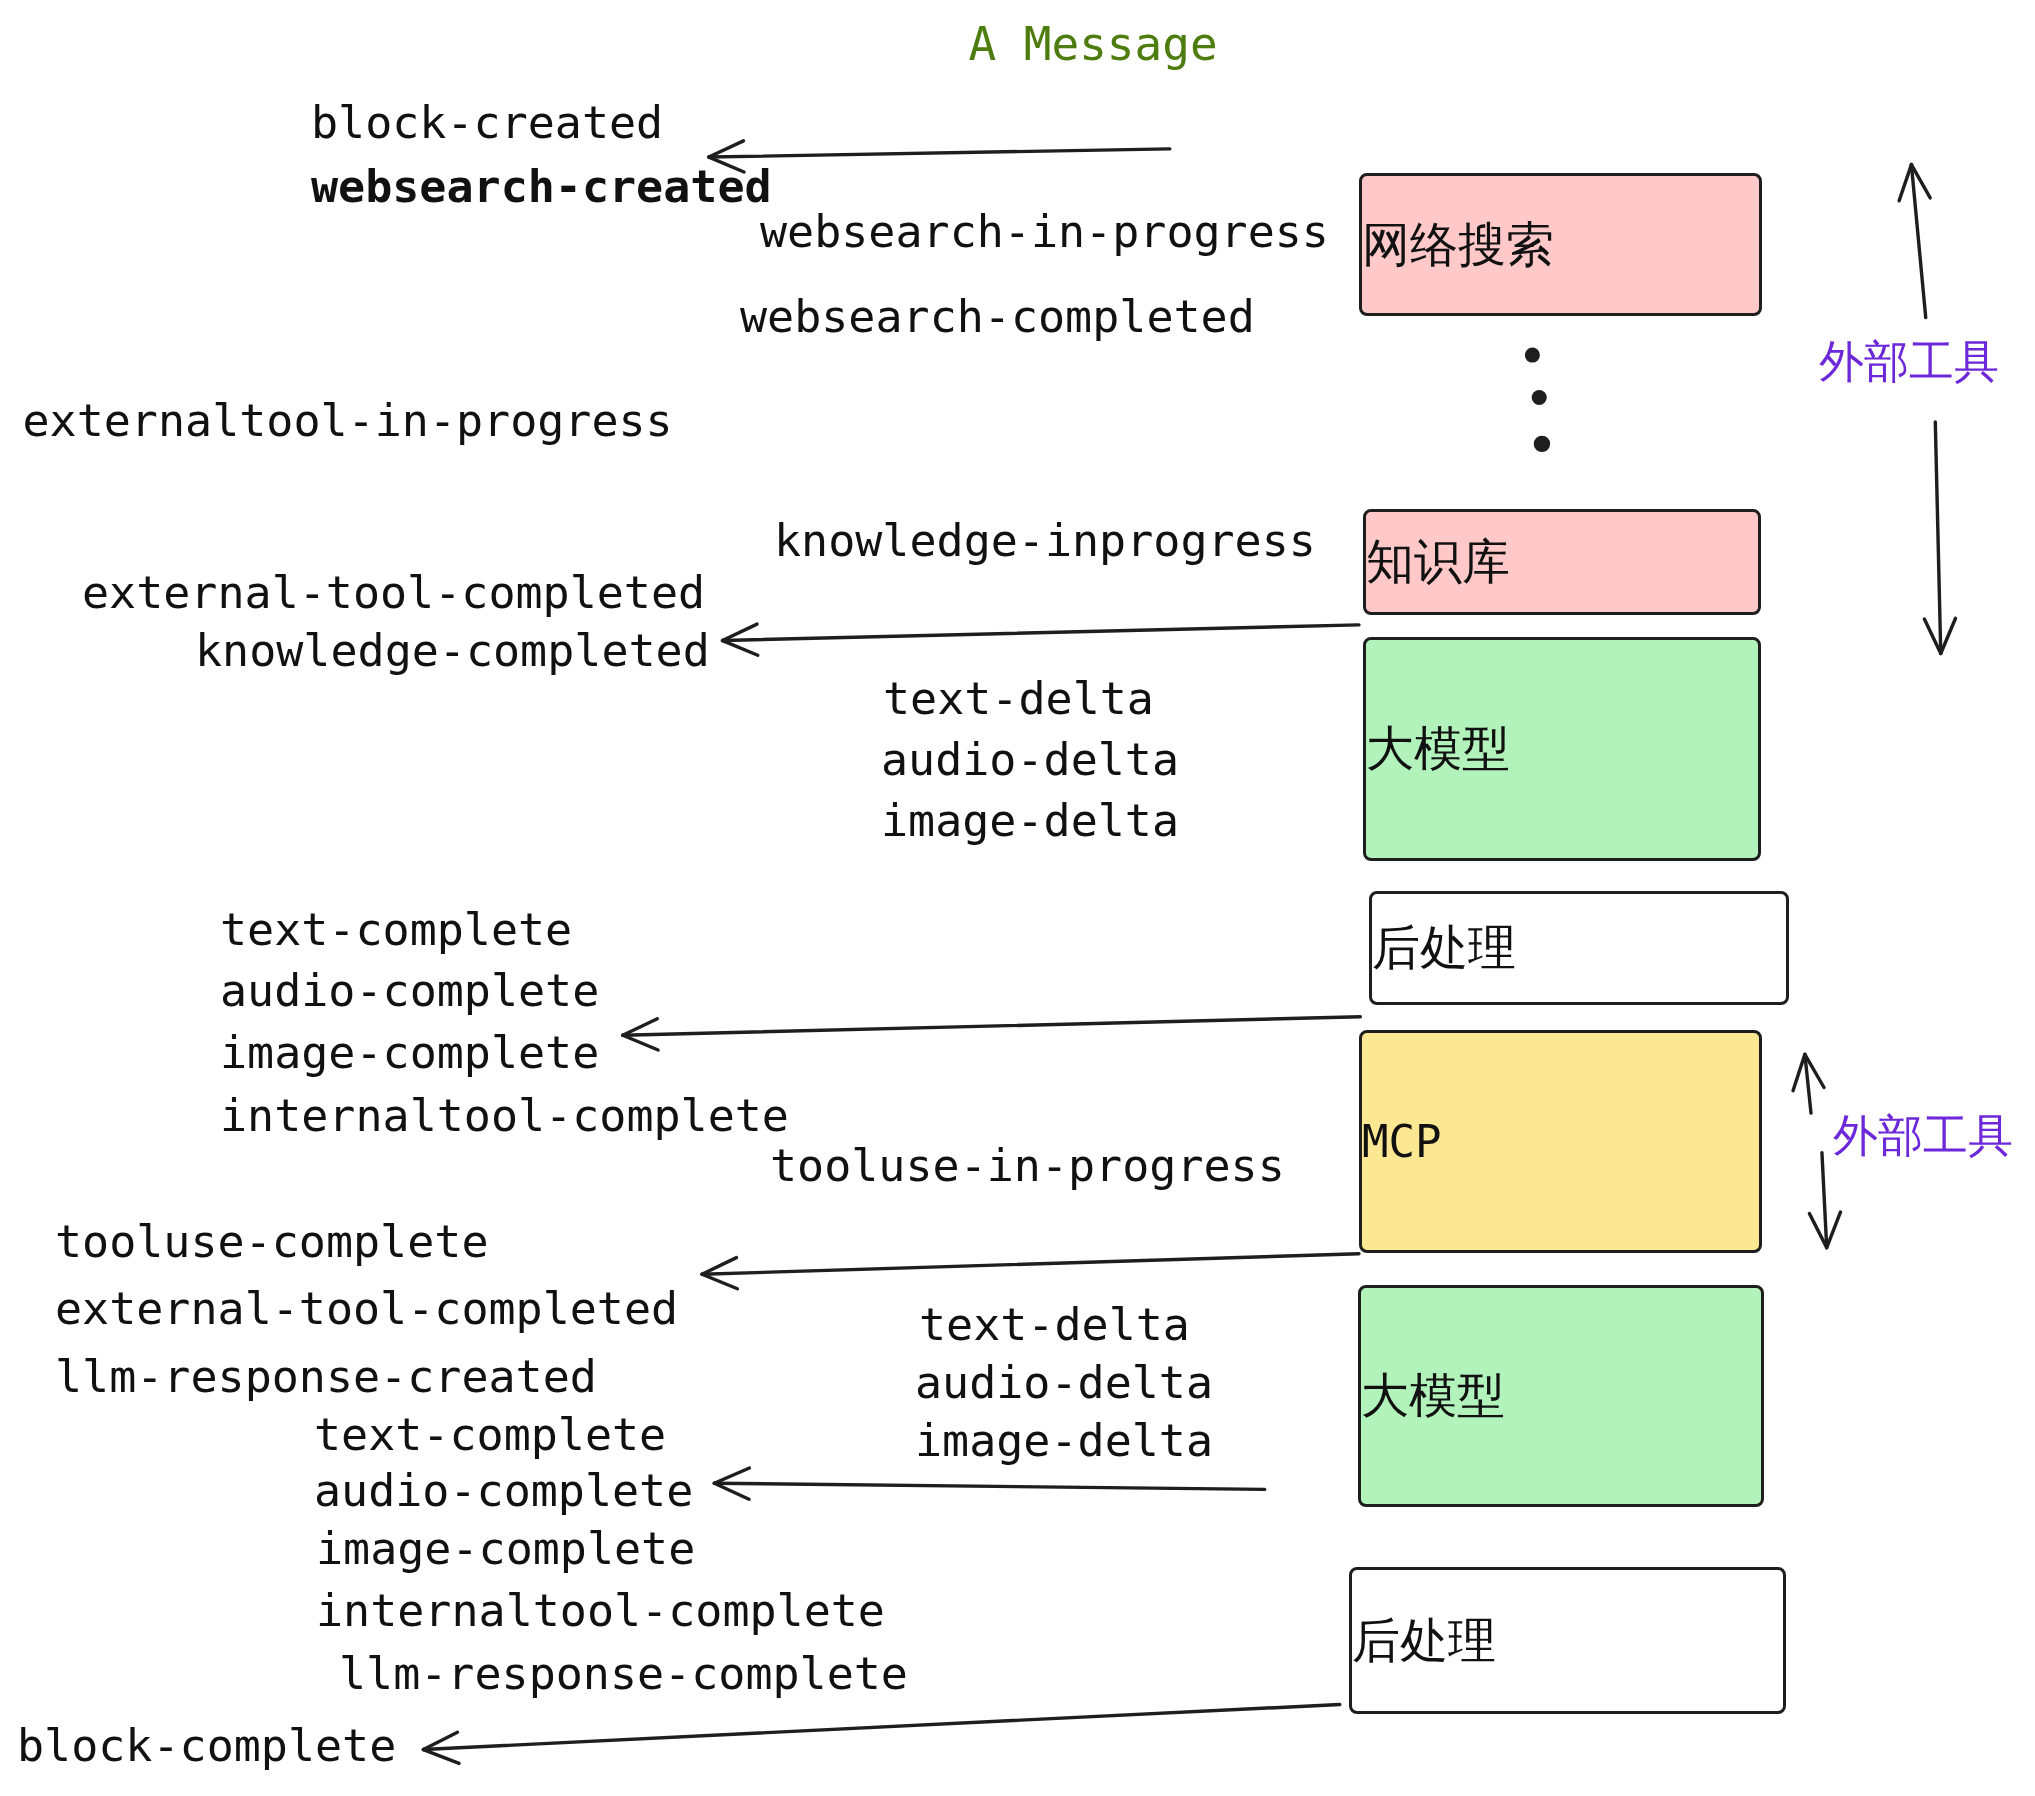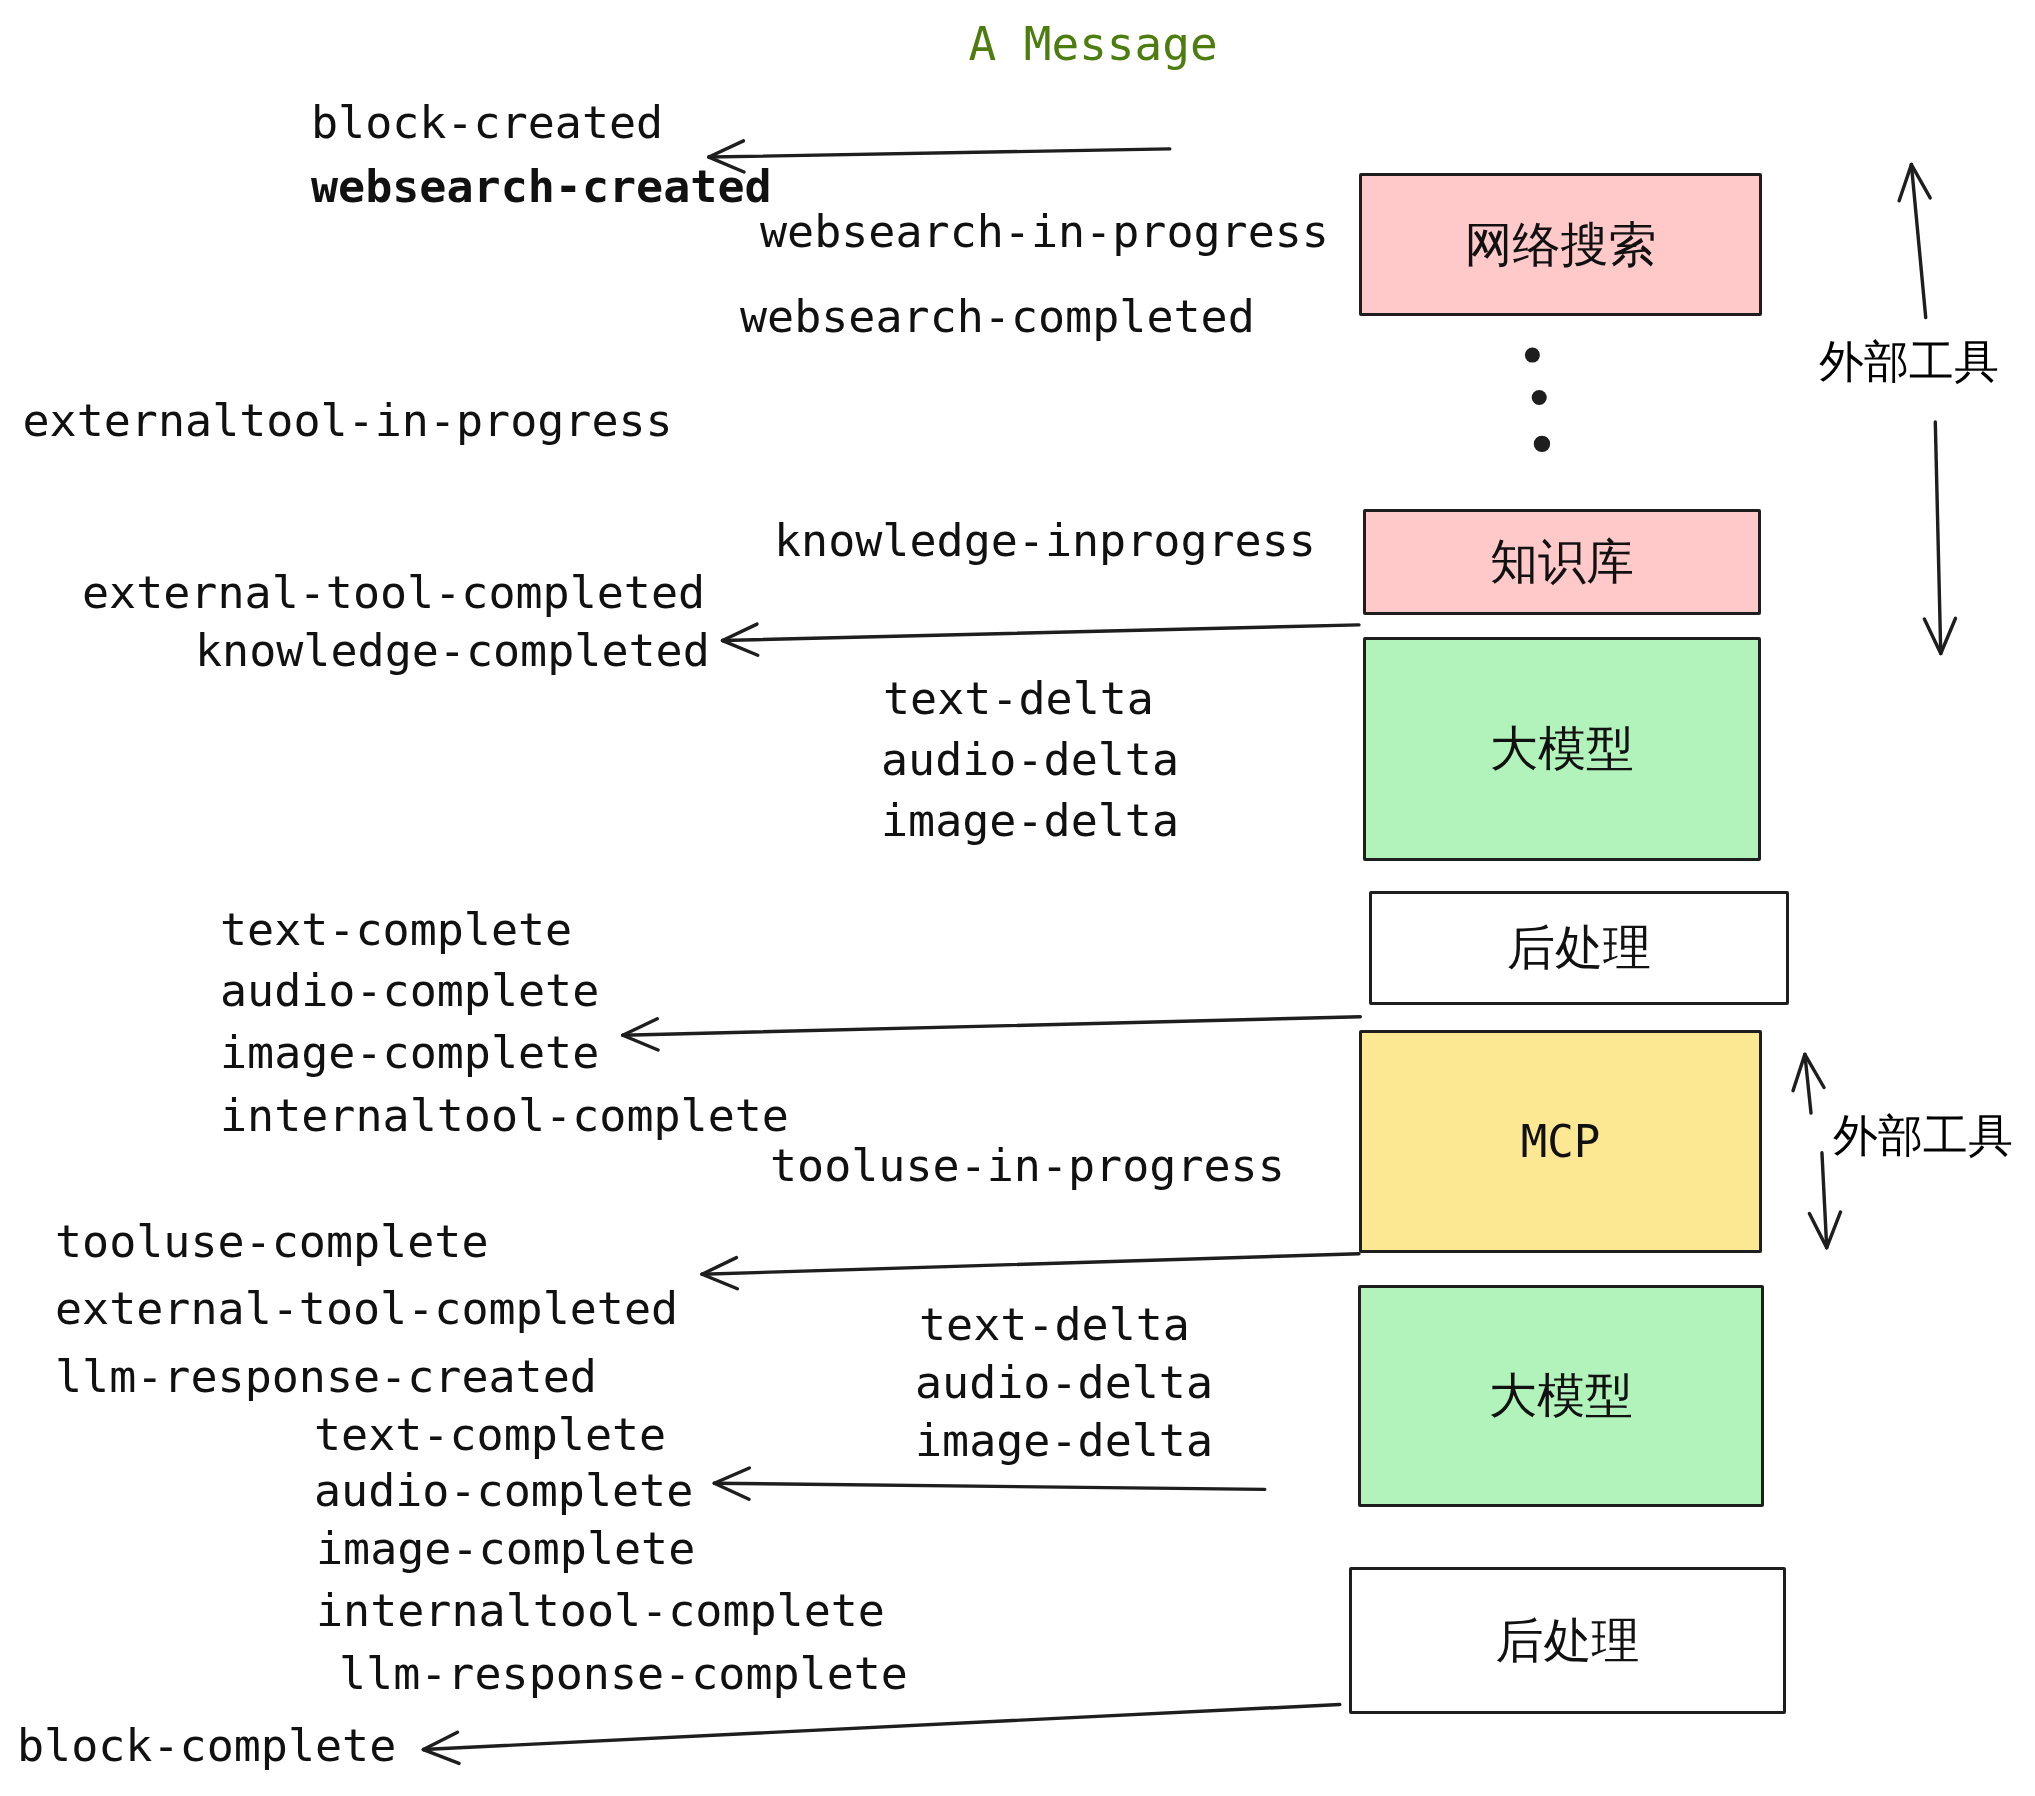--- a/index.html
+++ b/index.html
@@ -2,28 +2,28 @@
 <html style="font-size:11px"><head>
 <meta charset="utf-8">
 <style>
   html,body{margin:0;padding:0;background:#ffffff;}
   #page{position:relative;width:2035px;height:1796px;background:#ffffff;overflow:hidden;}
   #arrows{position:absolute;left:0;top:0;}
   .mono{font-family:"DejaVu Sans Mono",monospace;}
   .cjk{font-family:"Liberation Sans",sans-serif;}
   .title{position:absolute;left:1093px;top:44px;transform:translate(-50%,-50%);
          font-size:46px;color:#4d7c0f;white-space:nowrap;}
-  .box{position:absolute;box-sizing:border-box;border:3.4px solid #1e1e1e;border-radius:2px;
-       display:flex;align-items:center;justify-content:center;}
+  .box{position:absolute;box-sizing:border-box;border:3.4px solid #1e1e1e;border-radius:8px;
+       display:flex;align-items:center;justify-content:flex-start;}
   .box-label{font-size:48px;color:#111111;white-space:nowrap;}
   .box-label.mono{font-size:44px;}
   .event{position:absolute;transform:translateY(-50%);white-space:nowrap;
          font-family:"DejaVu Sans Mono",monospace;font-size:45px;color:#111111;}
   .annotation{position:absolute;transform:translate(-50%,-50%);white-space:nowrap;
-         font-family:Liberation Sans, sans-serif;font-size:45px;color:#000000;}
+         font-family:Liberation Sans, sans-serif;font-size:45px;color:#6d28d9;}
 </style>
 </head>
 <body>
 
 <div id="page">
   <svg id="arrows" width="2035" height="1796" viewBox="0 0 2980 2630">
       <g>
         <line x1="1713" y1="218" x2="1038" y2="230" stroke="#1e1e1e" stroke-width="5" stroke-linecap="round"></line>
         <line x1="1038" y1="230" x2="1089.530786348567" y2="251.92209064615722" stroke="#1e1e1e" stroke-width="5" stroke-linecap="round"></line>
         <line x1="1038" y1="230" x2="1088.7190182490779" y2="206.26013504988467" stroke="#1e1e1e" stroke-width="5" stroke-linecap="round"></line>

